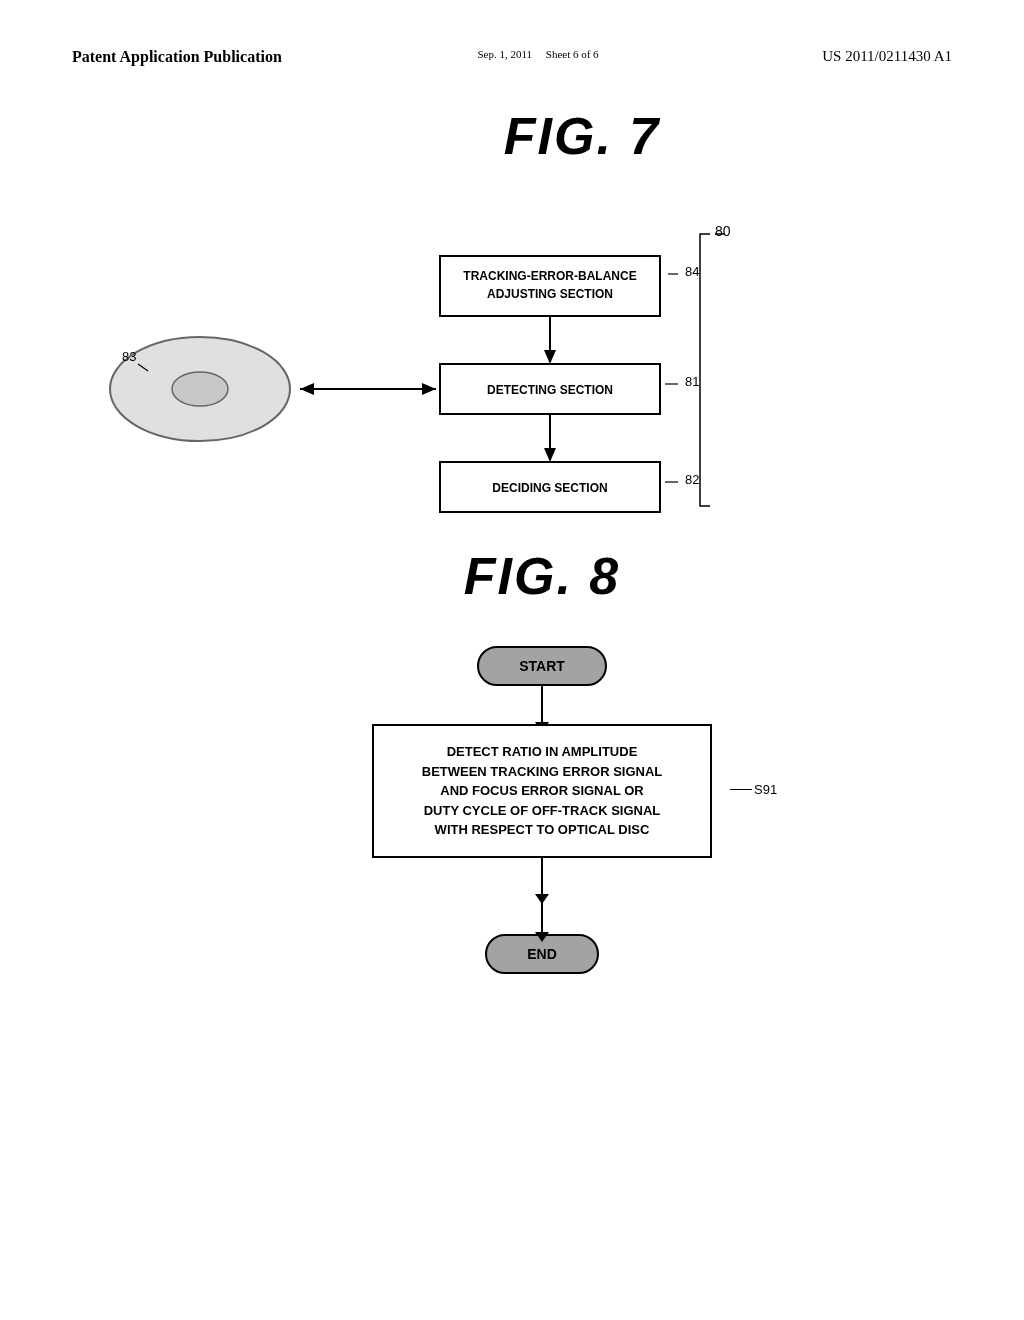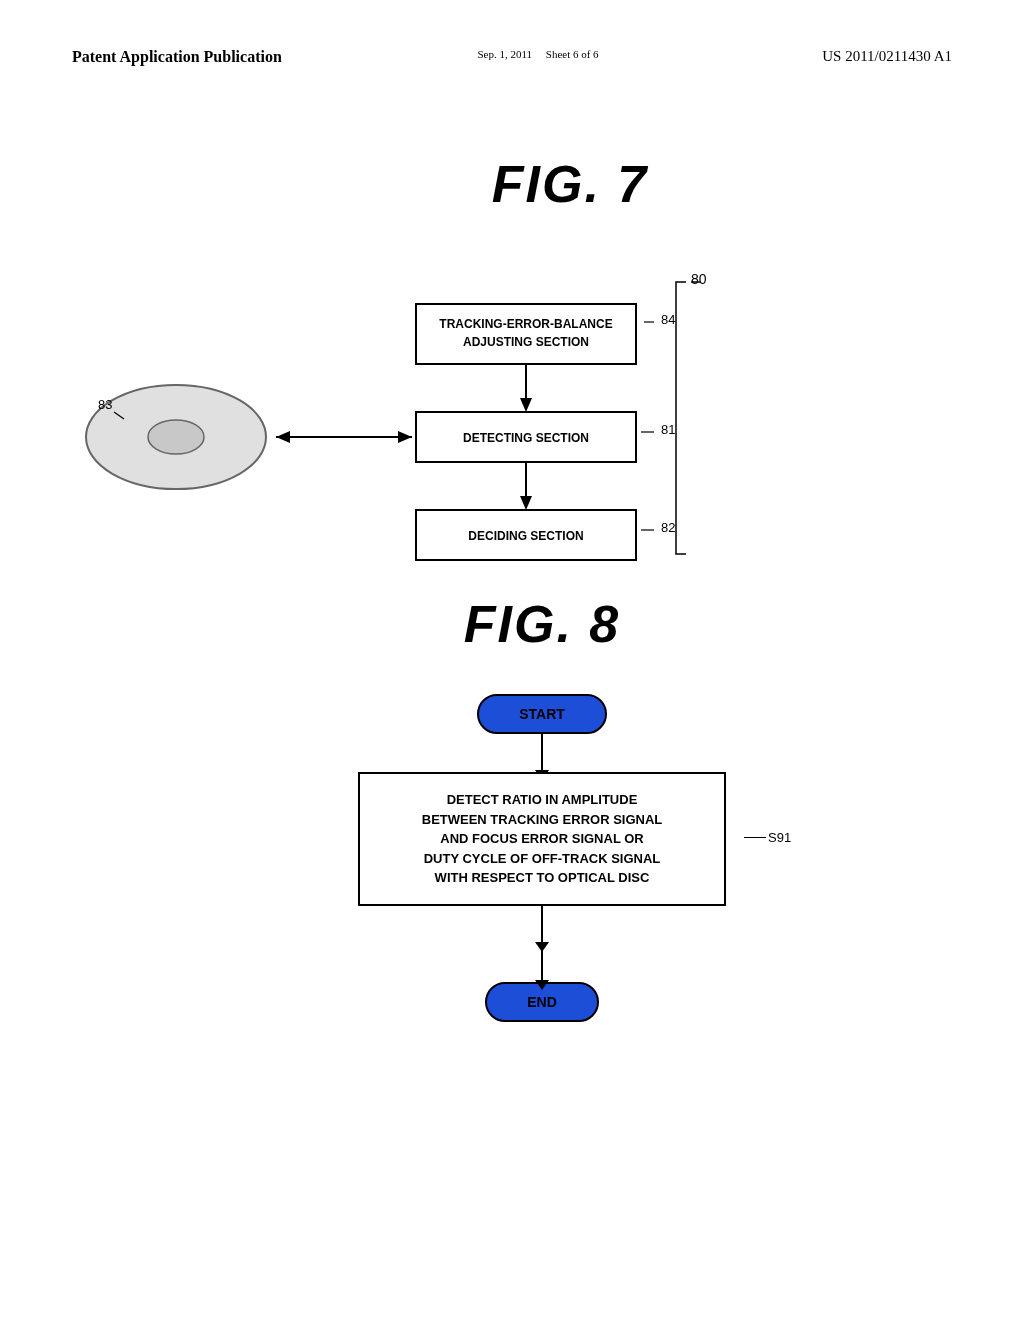--- a/index.html
+++ b/index.html
@@ -40,22 +40,22 @@
       font-family: 'Arial', sans-serif;
       font-style: italic;
       font-size: 52px;
       font-weight: bold;
       letter-spacing: 2px;
     }
 
     
     .fig7-container {
       position: relative;
-      margin-top: 88px;
-      padding-left: 36px;
+      margin-top: 40px;
+      padding-left: 60px;
     }
 
     .fig7-title {
       text-align: center;
       margin-bottom: 40px;
       margin-left: 80px;
     }
 
     
     .fig8-container {
@@ -69,34 +69,34 @@
       margin-left: 0;
     }
 
     .rounded-box {
       border: 2px solid #000;
       border-radius: 30px;
       padding: 10px 40px;
       font-size: 14px;
       font-weight: bold;
       font-family: Arial, sans-serif;
-      background: #1d4ed8;
+      background: #a3a3a3;
       text-align: center;
     }
 
     .rect-box {
       border: 2px solid #000;
       padding: 16px 20px;
       font-size: 13px;
       font-weight: bold;
       font-family: Arial, sans-serif;
       background: #fff;
       text-align: center;
       line-height: 1.5;
-      width: 368px;
+      width: 340px;
     }
 
     .step-wrapper {
       position: relative;
       display: flex;
       align-items: center;
     }
 
     .step-ref {
       position: absolute;

